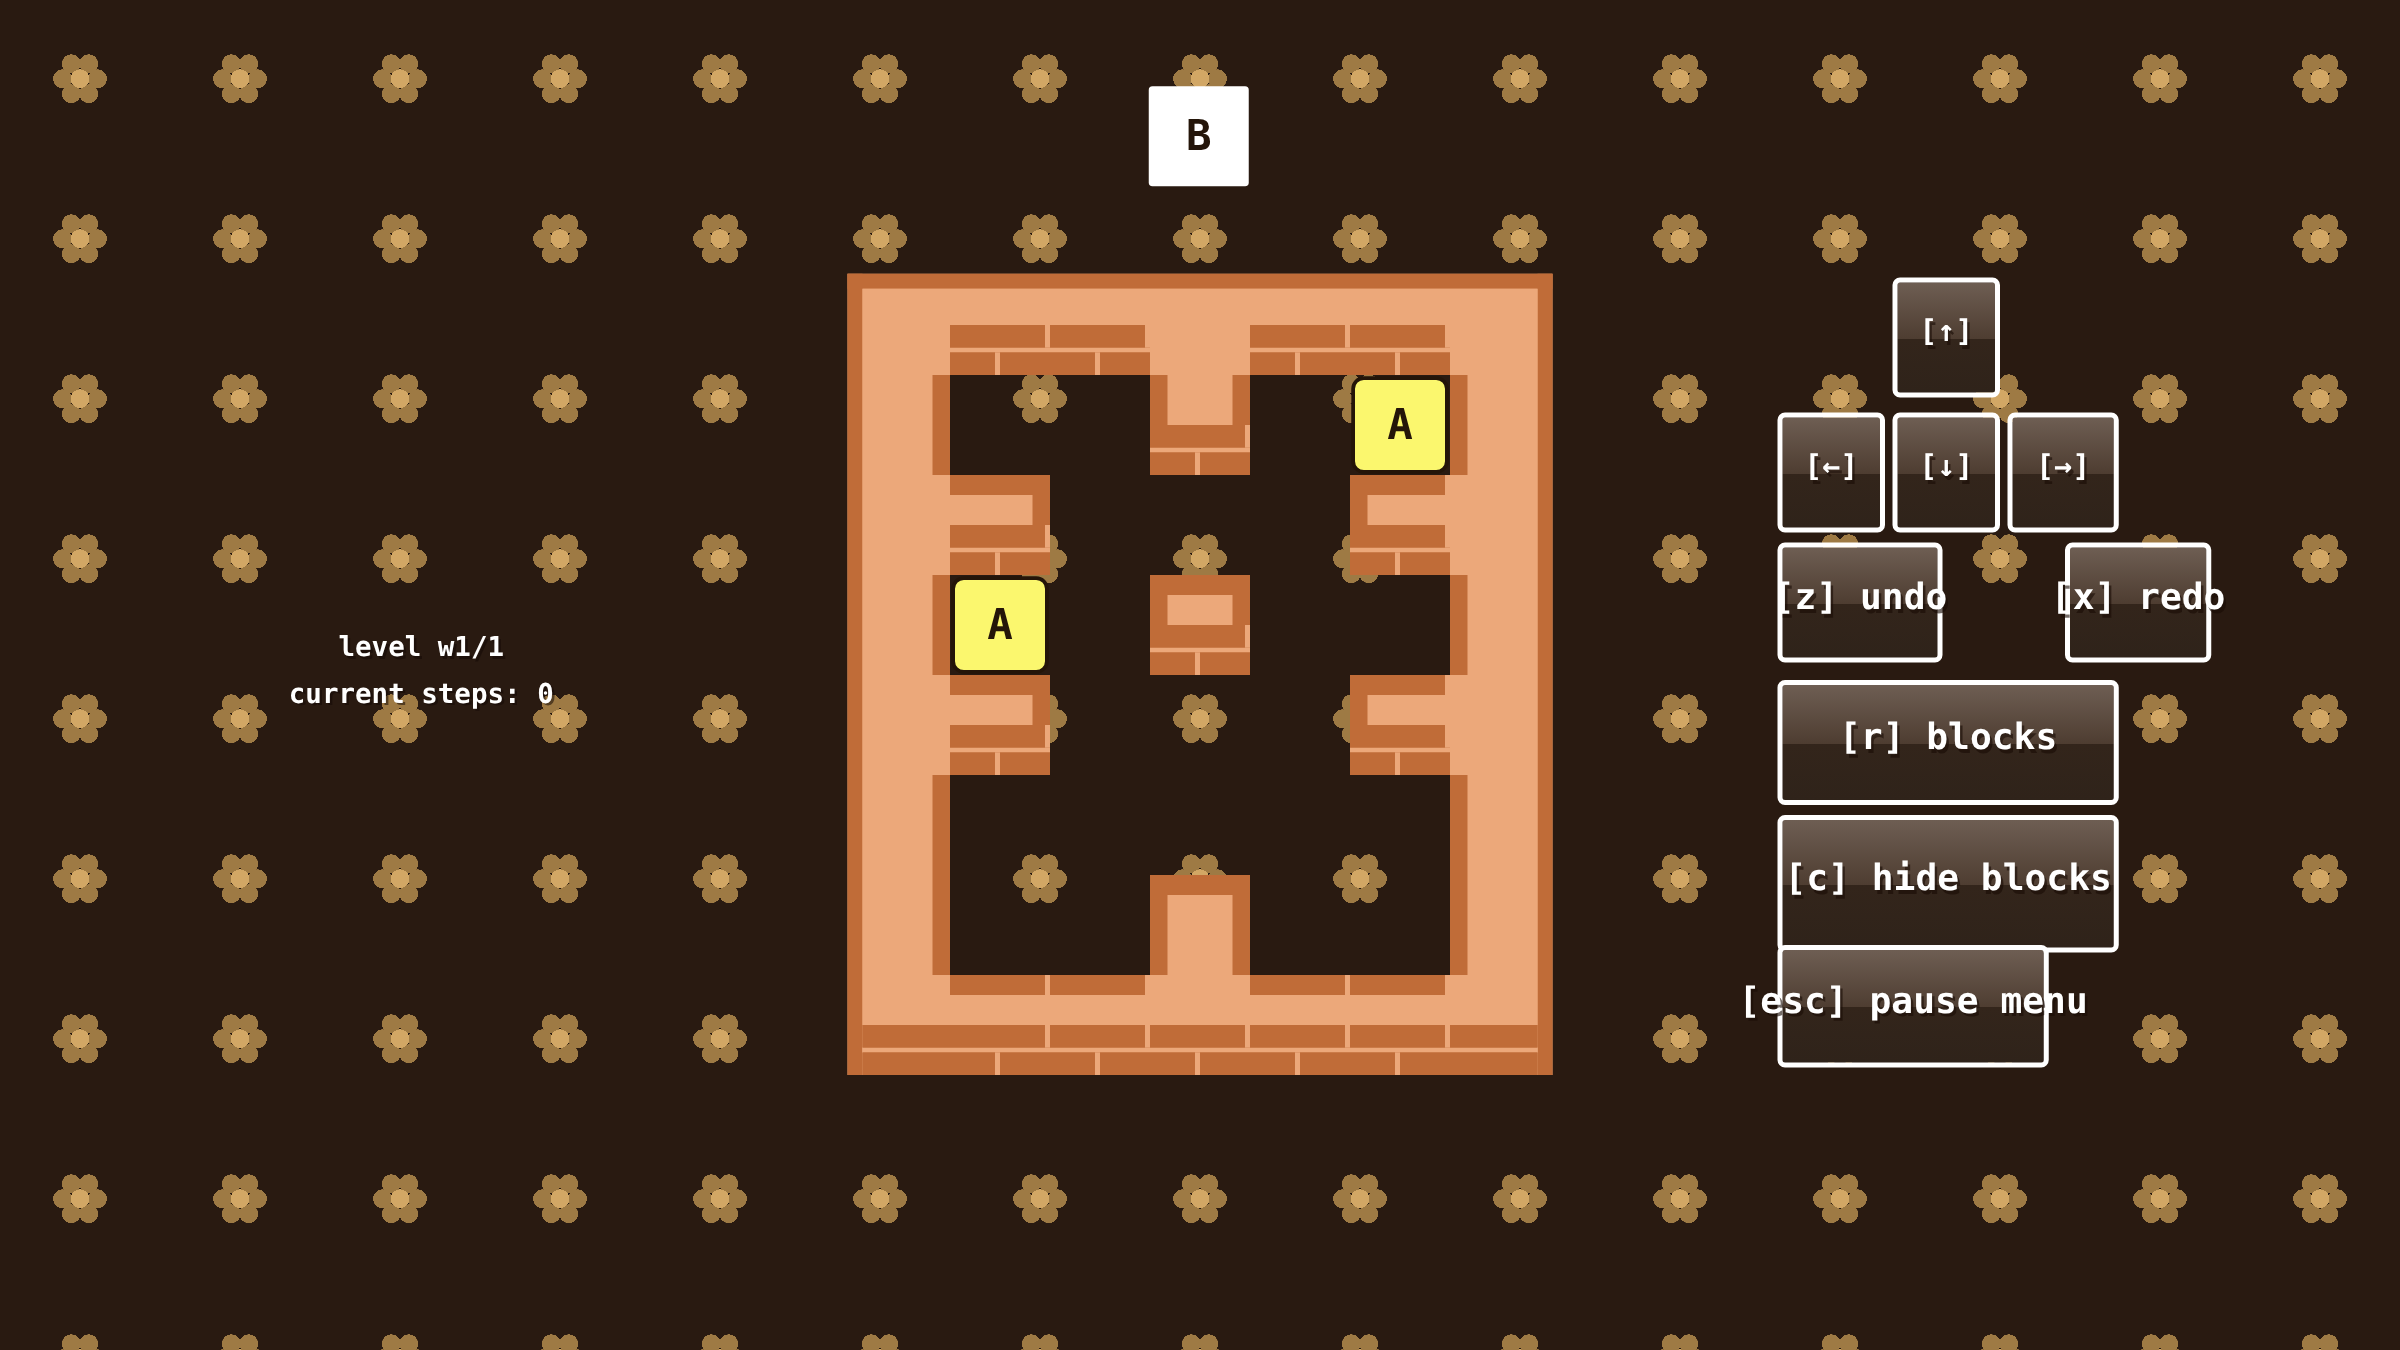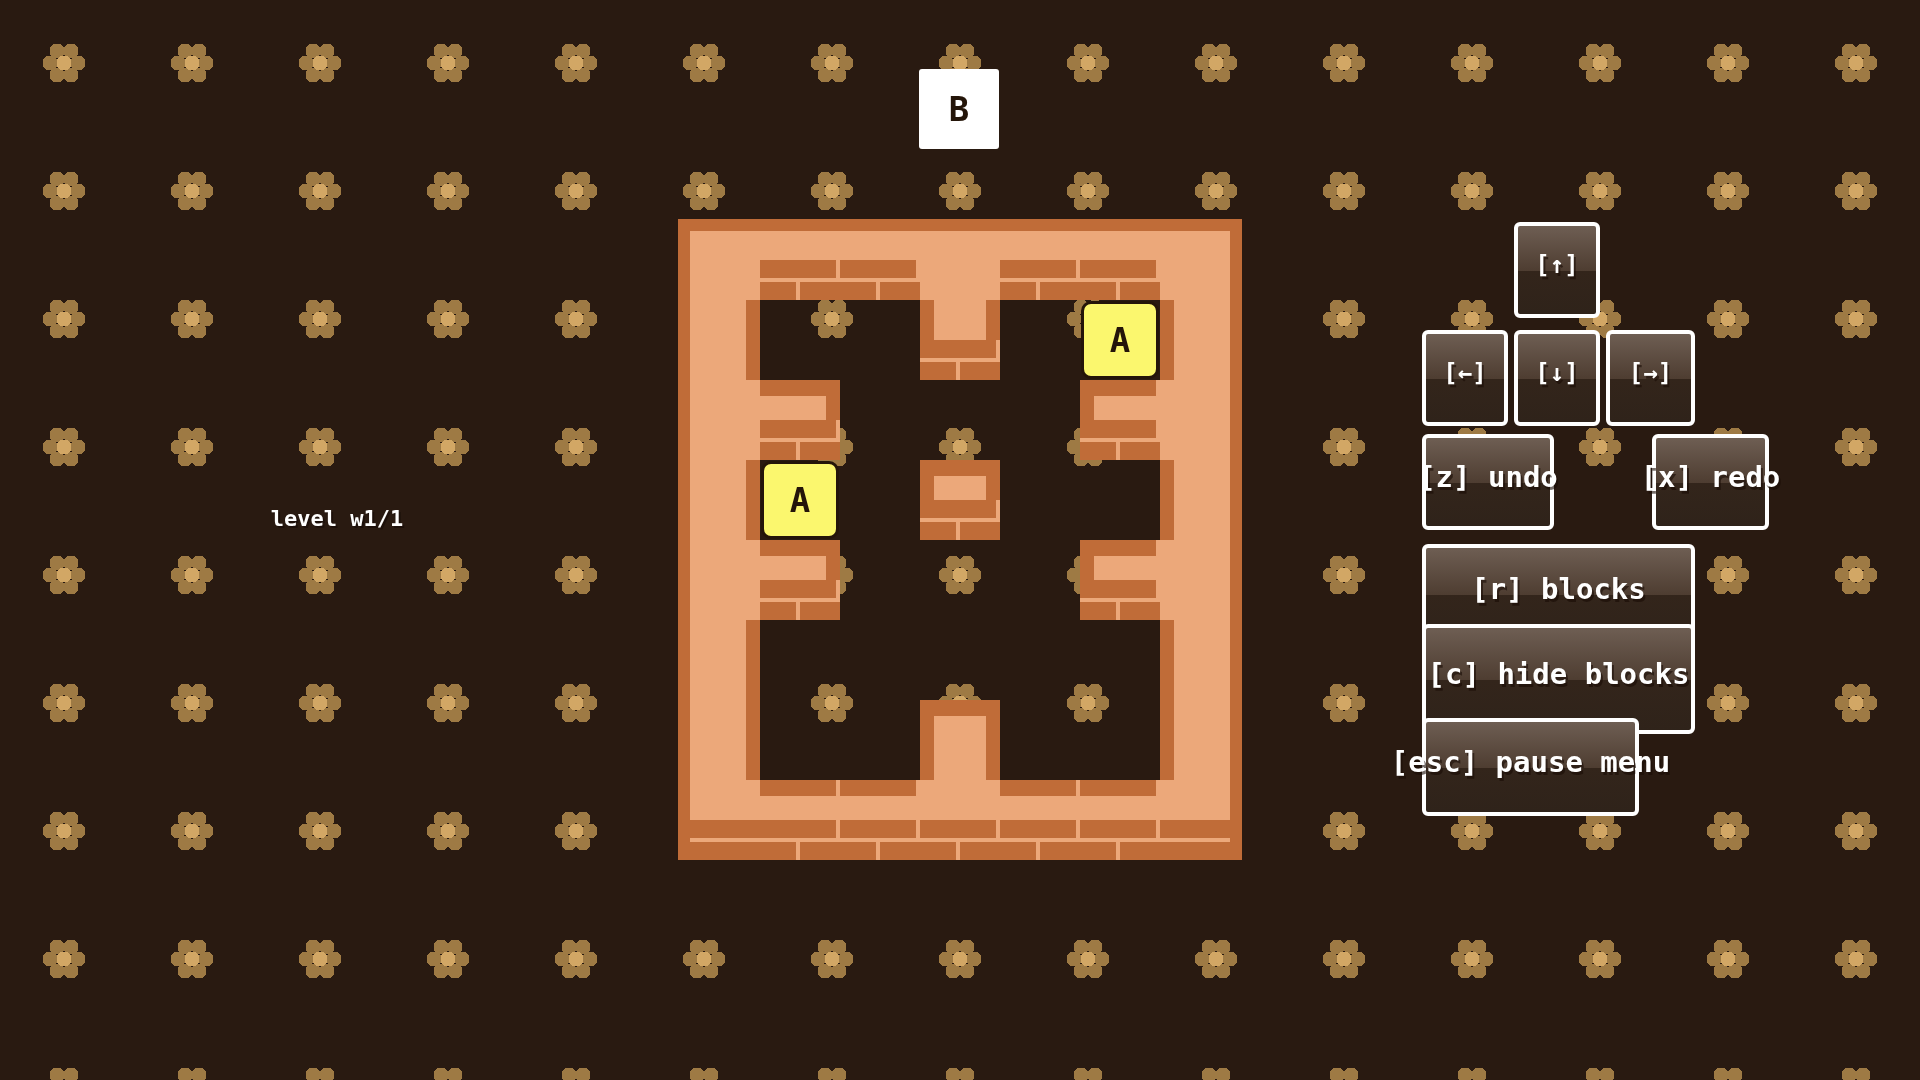--- a/index.html
+++ b/index.html
@@ -86,30 +86,31 @@
     white-space:nowrap;
   }
   .btn.arrow{font-size:24px}
   .btn-up{left:1514px;top:222px;width:86px;height:96px}
   .btn-left{left:1422px;top:330px;width:86px;height:96px}
   .btn-down{left:1514px;top:330px;width:86px;height:96px}
   .btn-right{left:1606px;top:330px;width:89px;height:96px}
   .btn-undo{left:1422px;top:434px;width:132px;height:96px}
   .btn-redo{left:1652px;top:434px;width:117px;height:96px}
   .btn-retry{left:1422px;top:544px;width:273px;height:100px}
-  .btn-hide{left:1422px;top:624px;width:273px;height:110px}
-  .btn-pause{left:1422px;top:718px;width:217px;height:98px}
+  .btn-hide{left:1422px;top:652px;width:273px;height:110px}
+  .btn-pause{left:1422px;top:756px;width:217px;height:98px}
 </style>
 </head>
 <body>
 
 <div class="stage">
 
   <div class="hud">
     <div>level w1/1</div>
+    <div>current steps: 0</div>
   </div>
 
   <div id="level">
       <div class="cell wall" style="left: 0px; top: 0px; width: 70px; height: 69px;"></div>
       <div class="cell wall" style="left: 70px; top: 0px; width: 80px; height: 69px;">
         <div class="face">
           <div class="fr fr1"></div>
           <div class="fr fr2"></div>
         </div>
       </div>

